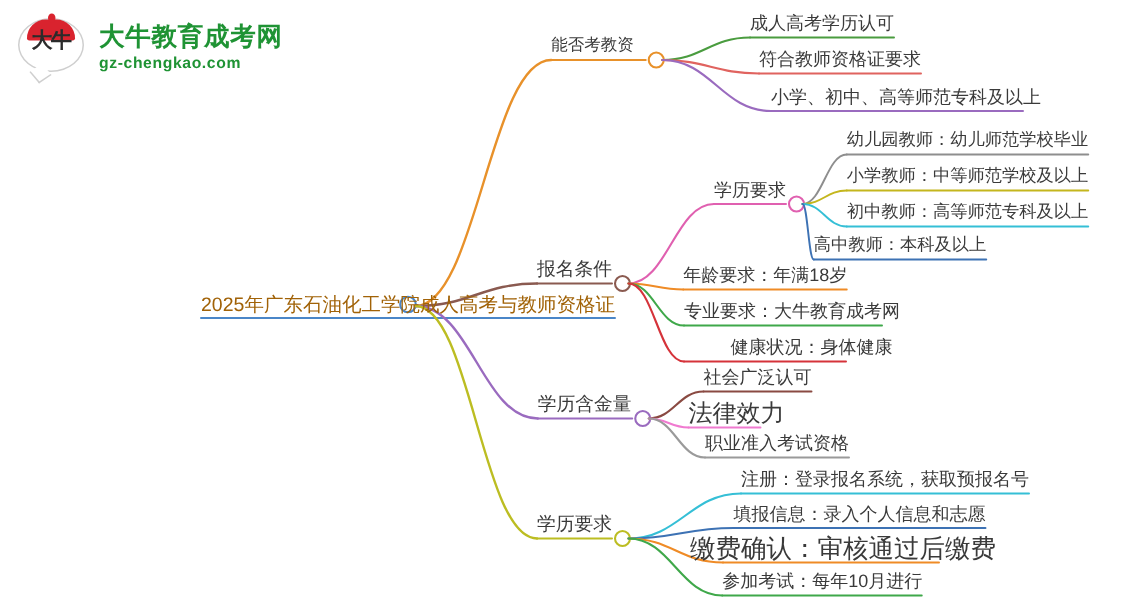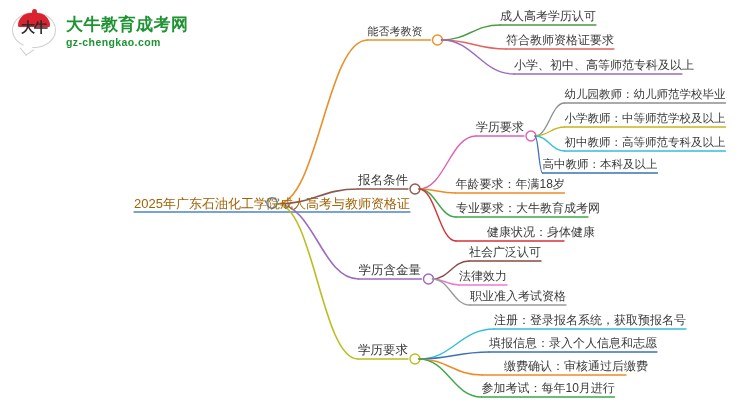--- a/index.html
+++ b/index.html
@@ -213,20 +213,20 @@
     <div class="node l2" style="left: 476px; top: 127px; font-size: 12px;">学历要求</div>
     <div class="node l3" style="left: 564.5px; top: 94px; font-size: 11.5px;">幼儿园教师：幼儿师范学校毕业</div>
     <div class="node l3" style="left: 564.5px; top: 118px; font-size: 11.5px;">小学教师：中等师范学校及以上</div>
     <div class="node l3" style="left: 564.5px; top: 142px; font-size: 11.5px;">初中教师：高等师范专科及以上</div>
     <div class="node l3" style="left: 542.5px; top: 164px; font-size: 11.5px;">高中教师：本科及以上</div>
     <div class="node l2" style="left: 455.5px; top: 184px; font-size: 12px;">年龄要求：年满18岁</div>
     <div class="node l2" style="left: 456px; top: 208px; font-size: 12px;">专业要求：大牛教育成考网</div>
     <div class="node l2" style="left: 456px; top: 232px; font-size: 12px; margin-left: 31px;">健康状况：身体健康</div>
     <div class="node l1" style="left: 358.5px; top: 270px; font-size: 12.5px;">学历含金量</div>
     <div class="node l2" style="left: 469px; top: 252px; font-size: 12px;">社会广泛认可</div>
-    <div class="node l2" style="left: 459px; top: 276px; font-size: 12px;">法律效力</div>
+    <div class="node l2" style="left: 459px; top: 276px; font-size: 16px;">法律效力</div>
     <div class="node l2" style="left: 470px; top: 296px; font-size: 12px;">职业准入考试资格</div>
     <div class="node l1" style="left: 358px; top: 350px; font-size: 12.5px;">学历要求</div>
     <div class="node l2" style="left: 494px; top: 320px; font-size: 12px;">注册：登录报名系统，获取预报名号</div>
     <div class="node l2" style="left: 489px; top: 343px; font-size: 12px;">填报信息：录入个人信息和志愿</div>
-    <div class="node l2" style="left: 504px; top: 366px; font-size: 12px;">缴费确认：审核通过后缴费</div>
+    <div class="node l2" style="left: 460px; top: 366px; font-size: 17px;">缴费确认：审核通过后缴费</div>
     <div class="node l2" style="left: 481.5px; top: 388px; font-size: 12px;">参加考试：每年10月进行</div>
   </div>
 
 </body></html>

